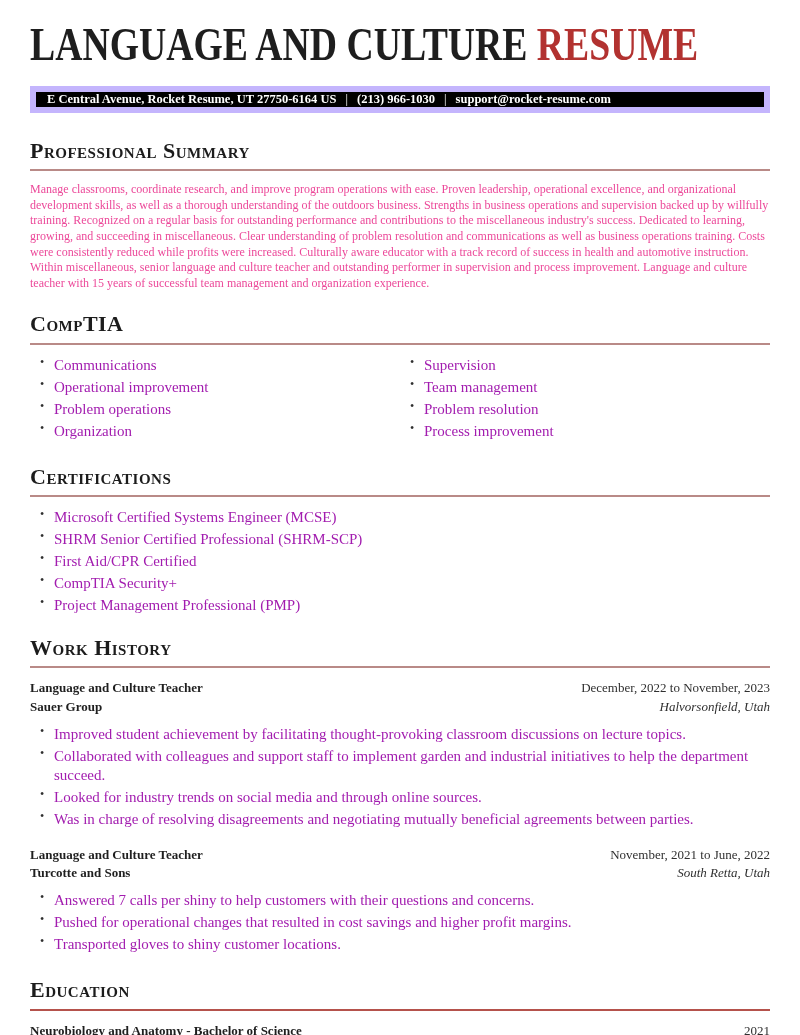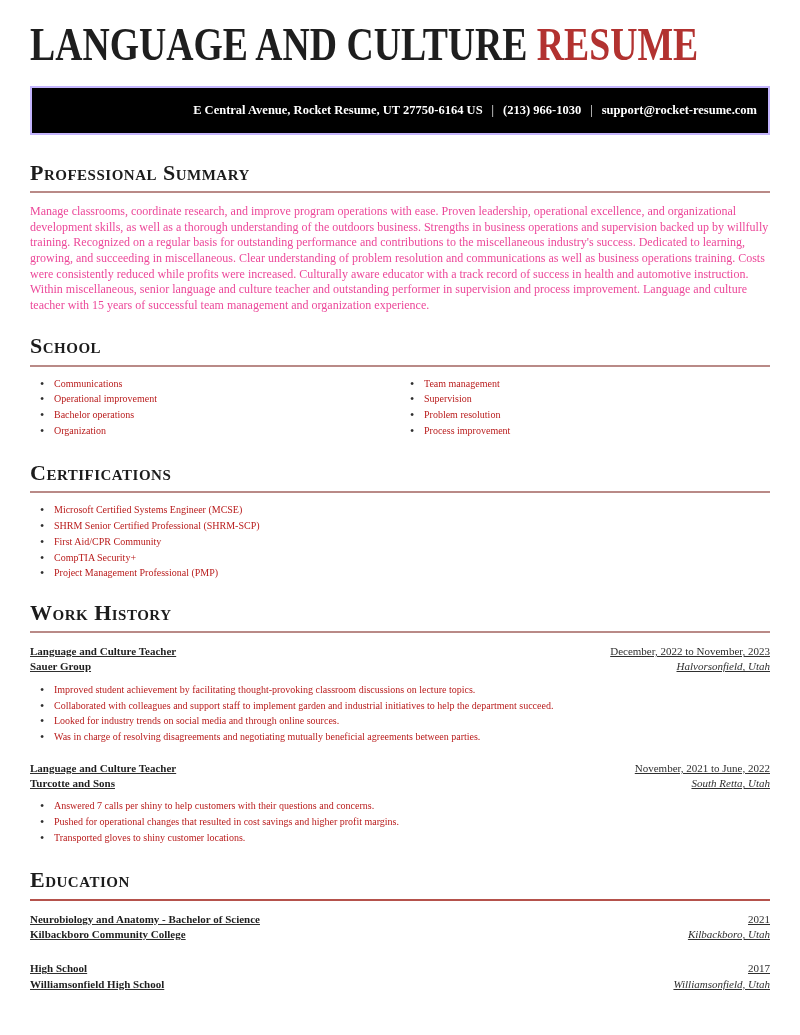--- a/index.html
+++ b/index.html
@@ -27,24 +27,23 @@
     transform-origin: left center;
     line-height: 1.0;
   }
   .doc-title .accent { color: #b23230; }
 
   .contact-bar {
     background: #000000;
     color: #ffffff;
     font-weight: 700;
     font-size: 12.5px;
-    padding: 15px 11px;
+    padding: 0 11px;
     margin-bottom: 26px;
-    border: 2px solid #c4b5fd;
-    text-align: right;
+    border: 6px solid #c4b5fd;
   }
   .contact-bar .sep { margin: 0 9px; font-weight: 400; }
 
   
   .section { margin-bottom: 21px; }
   .section-heading {
     margin: 0;
     font-variant: small-caps;
     font-size: 22px;
     font-weight: 700;
@@ -68,46 +67,45 @@
 
   
   ul.bullets {
     list-style: none;
     margin: 0;
     padding: 0 0 0 10px;
   }
   ul.bullets li {
     position: relative;
     padding-left: 14px;
-    font-size: 10px;
+    font-size: 15px;
     line-height: 1.27;
     margin-bottom: 3px;
-    color: #b91c1c;
+    color: #a21caf;
   }
   ul.bullets li::before {
     content: "\2022";
     position: absolute;
     left: 0;
     top: -1px;
     font-size: 12px;
     color: #2f2f2f;
   }
   .skills-grid { display: flex; }
   .skills-grid ul { flex: 1 1 50%; }
 
   
   .entry { margin-bottom: 17px; }
   .entry:last-child { margin-bottom: 0; }
   .entry-row {
     display: flex;
     justify-content: space-between;
     align-items: baseline;
-    font-size: 11px;
+    font-size: 13px;
     line-height: 1.4;
-    text-decoration: underline;
   }
   .entry-row .left { font-weight: 700; color: #1f1f1f; }
   .entry-row .right { text-align: right; color: #2f2f2f; }
   .entry-row .right.italic { font-style: italic; }
   .entry .job-bullets { margin-top: 9px; }
   .edu-entry { margin-bottom: 19px; }
   .edu-entry:last-child { margin-bottom: 0; }
 </style>
 </head>
 <body>
@@ -120,45 +118,45 @@
     <span>E Central Avenue, Rocket Resume, UT 27750-6164 US</span><span class="sep">|</span><span>(213) 966-1030</span><span class="sep">|</span><span>support@rocket-resume.com</span>
   </div>
 
   <div class="section">
     <h2 class="section-heading">Professional Summary</h2>
     <hr class="section-rule">
     <p class="body-text">Manage classrooms, coordinate research, and improve program operations with ease. Proven leadership, operational excellence, and organizational development skills, as well as a thorough understanding of the outdoors business. Strengths in business operations and supervision backed up by willfully training. Recognized on a regular basis for outstanding performance and contributions to the miscellaneous industry's success. Dedicated to learning, growing, and succeeding in miscellaneous. Clear understanding of problem resolution and communications as well as business operations training. Costs were consistently reduced while profits were increased. Culturally aware educator with a track record of success in health and automotive instruction. Within miscellaneous, senior language and culture teacher and outstanding performer in supervision and process improvement. Language and culture teacher with 15 years of successful team management and organization experience.</p>
   </div>
 
   <div class="section">
-    <h2 class="section-heading">School</h2>
+    <h2 class="section-heading">CompTIA</h2>
     <hr class="section-rule">
     <div class="skills-grid">
       <ul class="bullets">
         <li>Communications</li>
         <li>Operational improvement</li>
-        <li>Bachelor operations</li>
+        <li>Problem operations</li>
         <li>Organization</li>
       </ul>
       <ul class="bullets">
+        <li>Supervision</li>
         <li>Team management</li>
-        <li>Supervision</li>
         <li>Problem resolution</li>
         <li>Process improvement</li>
       </ul>
     </div>
   </div>
 
   <div class="section">
     <h2 class="section-heading">Certifications</h2>
     <hr class="section-rule">
     <ul class="bullets">
       <li>Microsoft Certified Systems Engineer (MCSE)</li>
       <li>SHRM Senior Certified Professional (SHRM-SCP)</li>
-      <li>First Aid/CPR Community</li>
+      <li>First Aid/CPR Certified</li>
       <li>CompTIA Security+</li>
       <li>Project Management Professional (PMP)</li>
     </ul>
   </div>
 
   <div class="section" style="margin-bottom:24px;">
     <h2 class="section-heading">Work History</h2>
     <hr class="section-rule">
 
     <div class="entry">

